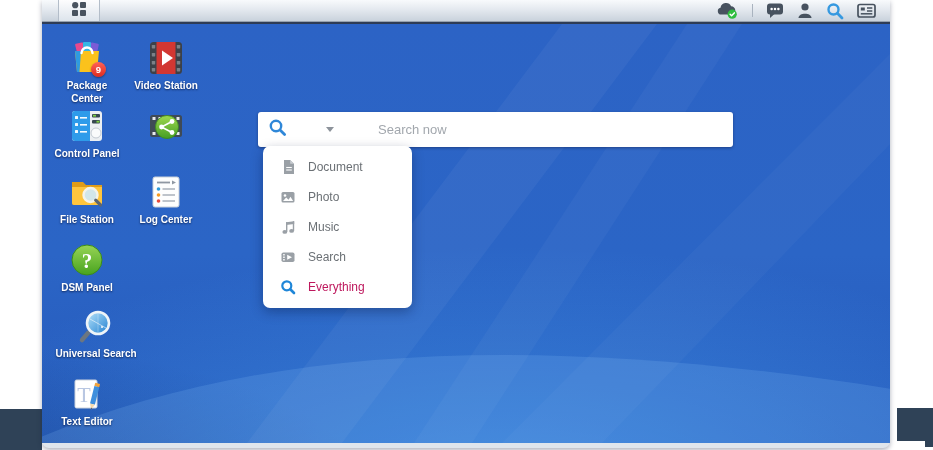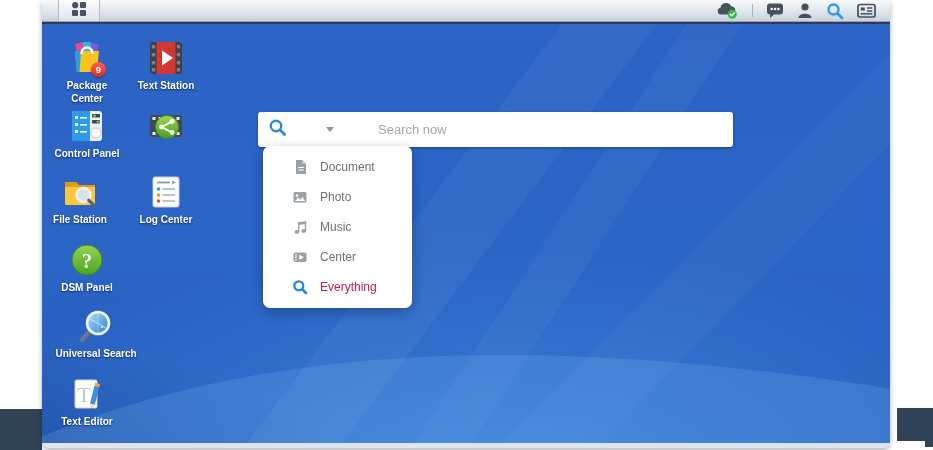--- a/index.html
+++ b/index.html
@@ -87,21 +87,21 @@
   .search-input::placeholder { color:#a2a7ad; opacity:1; }
 
   
   .search-menu {
     position:absolute; left:221px; top:122px; width:149px; height:162px;
     background:#ffffff; border-radius:7px;
     box-shadow:0 4px 12px rgba(5,20,60,.35);
     padding:6px 0;
   }
   .menu-item {
-    height:30px; display:flex; align-items:center; padding-left:28px;
+    height:30px; display:flex; align-items:center; padding-left:16px;
     cursor:pointer;
   }
   .menu-item .mi-icon { width:18px; display:flex; justify-content:center; }
   .menu-item .mi-label { margin-left:11px; font-size:12px; color:#6b7075; }
   .menu-item.active .mi-label { color:#be185d; }
 </style>
 </head>
 <body>
 
 <div class="navy-left"></div>
@@ -205,21 +205,21 @@
           <rect x="24" y="6.8" width="3" height="1.8" fill="#7ed045"></rect>
           <rect x="23" y="12" width="8" height="3.4" rx="1" fill="#37474f"></rect>
           <rect x="27.5" y="12.8" width="3" height="1.8" fill="#7ed045"></rect>
           <circle cx="27" cy="25" r="5" fill="#fafbfc" stroke="#c3cad2" stroke-width="1"></circle>
         </svg>
         </span>
       </div>
       <div class="dlabel">Control Panel</div>
     </div>
 
-    <div class="dcell" style="left:0; top:150px;">
+    <div class="dcell" style="left:7px; top:150px;">
       <div class="icon-box">
         <span>
         <svg width="36" height="36" viewBox="0 0 36 36">
           <path d="M3 8 h11 l3 3 h16 v18 a2 2 0 0 1 -2 2 H5 a2 2 0 0 1 -2 -2 Z" fill="#e09c18"></path>
           <path d="M3 13 h30 v16 a2 2 0 0 1 -2 2 H5 a2 2 0 0 1 -2 -2 Z" fill="#ffc53d"></path>
           <circle cx="21.5" cy="21" r="7" fill="#cfe9f9" opacity=".92" stroke="#f4f7f9" stroke-width="2.4"></circle>
           <line x1="26.7" y1="26.2" x2="31.5" y2="31" stroke="#5c6672" stroke-width="3.2" stroke-linecap="round"></line>
         </svg>
         </span>
       </div>
@@ -296,21 +296,21 @@
                 <rect x="3.8" y="28" width="3.4" height="3.4" rx="0.6"></rect>
             <rect x="28.8" y="5" width="3.4" height="3.4" rx="0.6"></rect>
                 <rect x="28.8" y="13" width="3.4" height="3.4" rx="0.6"></rect>
             <rect x="28.8" y="21" width="3.4" height="3.4" rx="0.6"></rect>
                 <rect x="28.8" y="28" width="3.4" height="3.4" rx="0.6"></rect>
           </g>
           <path d="M14 10.5 L25 18 L14 25.5 Z" fill="#ffffff"></path>
         </svg>
         </span>
       </div>
-      <div class="dlabel">Text Station</div>
+      <div class="dlabel">Video Station</div>
     </div>
 
     <div class="dcell" style="left:86px; top:84px;">
       <div class="icon-box">
         <span>
         <svg width="36" height="36" viewBox="0 0 36 36">
           <defs>
             <linearGradient id="gball" x1="0" y1="0" x2="0" y2="1">
               <stop offset="0" stop-color="#9fd84e"></stop>
                   <stop offset="1" stop-color="#459e24"></stop>
@@ -407,21 +407,21 @@
       <div class="menu-item">
         <span class="mi-icon">
           <svg width="16" height="16" viewBox="0 0 16 16">
             <rect x="1.5" y="3.5" width="13" height="9.5" rx="1.8" fill="#9aa0a6"></rect>
             <rect x="3.2" y="5" width="1.5" height="1.5" fill="#fff"></rect>
             <rect x="3.2" y="7.5" width="1.5" height="1.5" fill="#fff"></rect>
             <rect x="3.2" y="10" width="1.5" height="1.5" fill="#fff"></rect>
             <path d="M7.2 5.8 L12 8.2 L7.2 10.8 Z" fill="#fff"></path>
           </svg>
         </span>
-        <span class="mi-label">Center</span>
+        <span class="mi-label">Search</span>
       </div>
       <div class="menu-item active">
         <span class="mi-icon">
           <svg width="16" height="16" viewBox="0 0 16 16">
             <circle cx="6.8" cy="6.8" r="4.5" fill="none" stroke="#1f86d8" stroke-width="2.2"></circle>
             <line x1="10.5" y1="10.5" x2="14" y2="14" stroke="#1f86d8" stroke-width="2.6" stroke-linecap="round"></line>
           </svg>
         </span>
         <span class="mi-label">Everything</span>
       </div>

